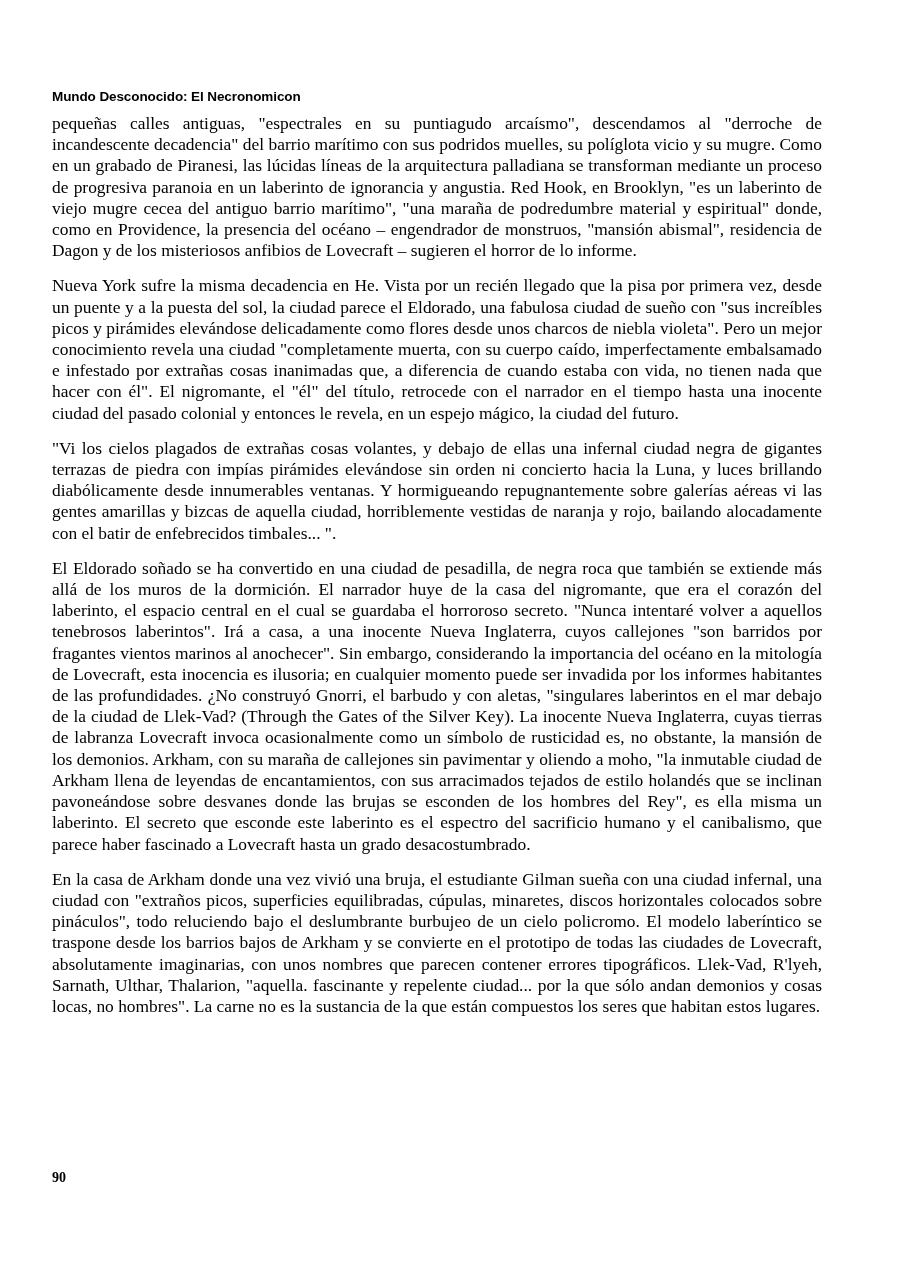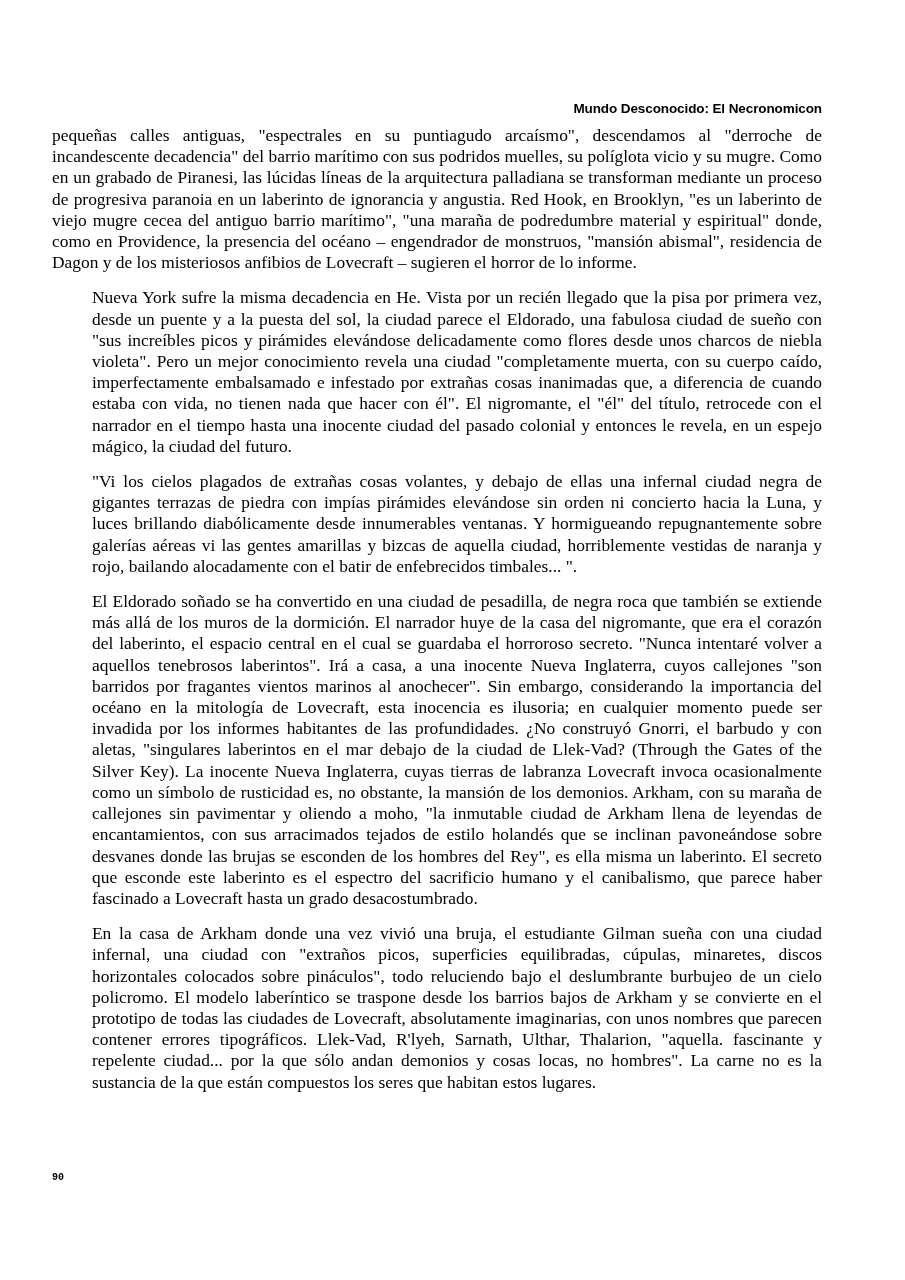--- a/index.html
+++ b/index.html
@@ -25,47 +25,46 @@
     position: absolute;
     left: 52px;
     top: 88px;
     width: 770px;
   }
   .running-header {
     font-family: "Liberation Sans", "DejaVu Sans", sans-serif;
     font-weight: bold;
     font-size: 13.5px;
     line-height: 17px;
-    text-align: right;
+    text-align: left;
     letter-spacing: -0.1px;
-    margin: 12px 0 8px 0;
+    margin: 0 0 8px 0;
     color: #000000;
   }
   .body-text {
     font-family: "Liberation Serif", "DejaVu Serif", serif;
     font-size: 17.4px;
     line-height: 21.2px;
     text-align: justify;
     text-justify: inter-word;
     color: #000000;
     margin: 0;
     -moz-hyphens: none;
     hyphens: none;
   }
   .body-text + .body-text {
     margin-top: 14px;
-    margin-left: 40px;
   }
   .page-number {
     position: absolute;
     left: 52px;
     top: 1170px;
-    font-family: Liberation Mono, monospace;
+    font-family: Liberation Serif, serif;
     font-weight: bold;
-    font-size: 10px;
+    font-size: 14px;
     line-height: 16px;
     color: #000000;
   }
 </style>
 </head>
 <body>
 
 <div class="page">
 
   <div class="content">

